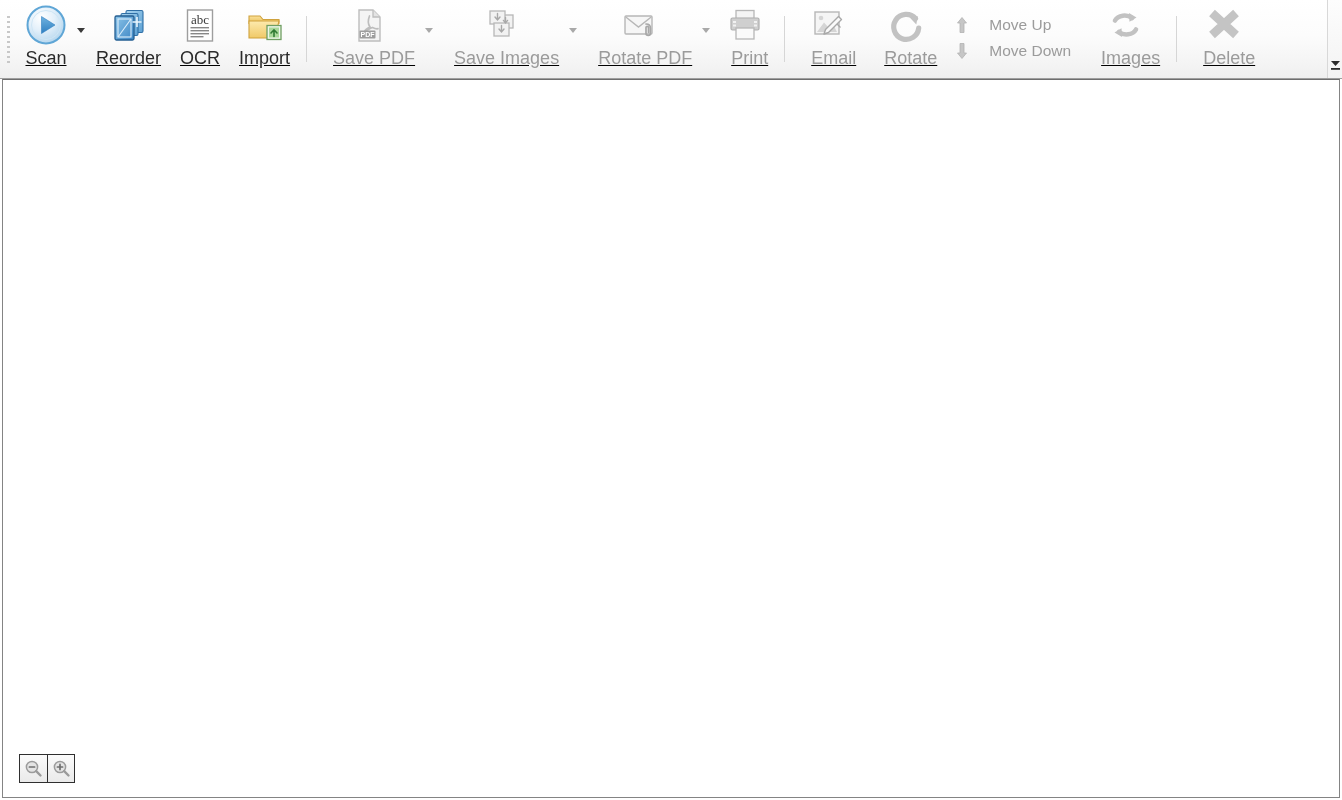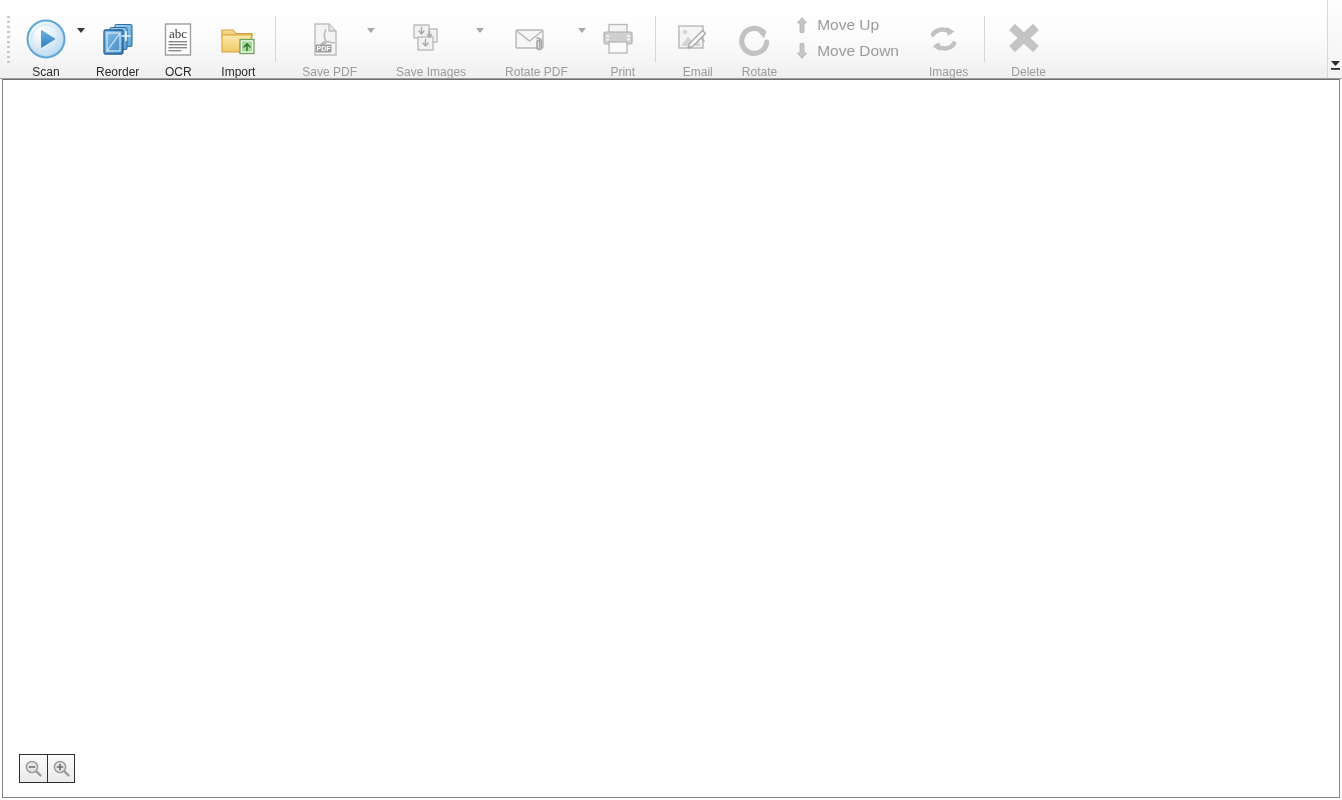--- a/index.html
+++ b/index.html
@@ -64,39 +64,40 @@
     align-self: center;
     height: 46px;
     background: #d6d6d6;
     margin: 0 7px;
   }
 
   
   .tbtn {
     height: 74px;
     min-width: 52px;
-    padding: 18px 8px 4px 8px;
+    padding: 4px 8px 4px 8px;
     display: flex;
     flex-direction: column;
     align-items: center;
     justify-content: flex-start;
     background: transparent;
     border: 1px solid transparent;
     border-radius: 3px;
     cursor: default;
     user-select: none;
+    text-decoration: underline;
   }
   .tbtn .ic {
     height: 42px;
     display: flex;
     align-items: center;
     justify-content: center;
   }
   .tbtn .lbl {
-    font-size: 12px;
+    font-size: 18px;
     line-height: 18px;
     color: #2b2b2b;
     margin-top: 2px;
     white-space: nowrap;
   }
   .tbtn.disabled .lbl { color: #9b9b9b; margin-left: 10px; }
 
   
   .caret-wrap {
     height: 74px;
@@ -120,21 +121,21 @@
     display: flex;
     flex-direction: column;
     justify-content: center;
     height: 74px;
     padding-top: 2px;
     margin-left: 4px;
   }
   .srow {
     display: flex;
     align-items: center;
-    gap: 8px;
+    gap: 20px;
     padding: 3px 10px 3px 4px;
     border: 1px solid transparent;
     border-radius: 3px;
     cursor: default;
     user-select: none;
   }
   .srow .sic {
     width: 14px;
     display: flex;
     justify-content: center;

